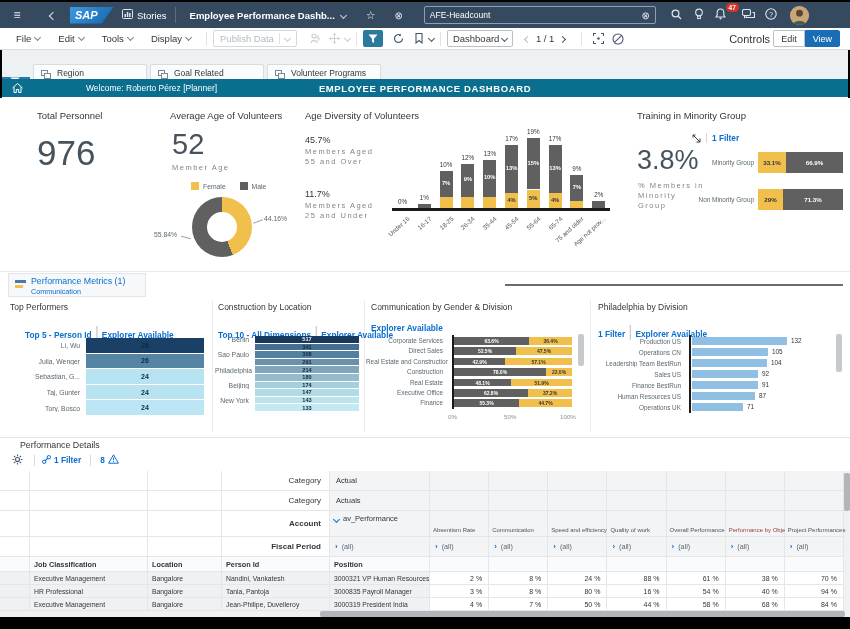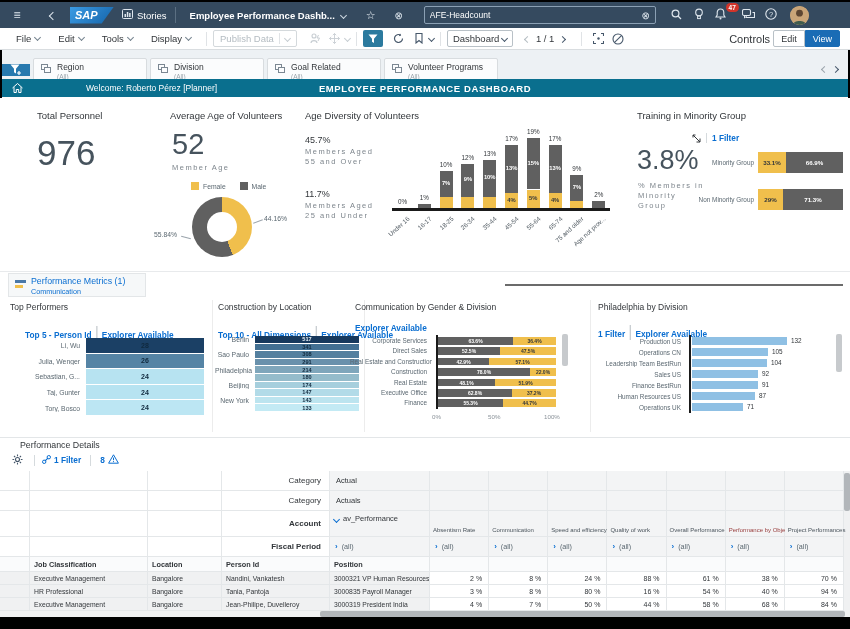--- a/index.html
+++ b/index.html
@@ -24,21 +24,21 @@
 
 .menubar{position:absolute;top:28px;left:0;width:850px;height:22px;background:#fff;border-bottom:1px solid #d9dde0;display:flex;align-items:center;font-size:9.5px;color:#32363a}
 .menu-item{margin:0 9px;cursor:pointer}
 .mdiv{width:1px;height:14px;background:#e0e3e6;margin:0 6px}
 .pubbox{display:flex;align-items:center;border:1px solid #d4d9dc;border-radius:2px;height:17px;padding:0 6px;color:#b4bcc2}
 .tbtn{width:20px;height:17px;display:flex;align-items:center;justify-content:center;border-radius:2px;color:#46576a;cursor:pointer}
 .tbtn.active{background:#2b7a9e;color:#fff}
 .selbox{display:flex;align-items:center;justify-content:space-between;border:1px solid #b9c1c7;border-radius:2px;height:17px;width:66px;padding:0 5px;color:#32363a}
 .segbtn{height:17px;display:flex;align-items:center;padding:0 7px;font-size:9px;border:1px solid #b9c1c7;cursor:pointer}
 
-.filterbar{position:absolute;top:50px;left:2px;width:846px;height:39px;background:#edf1f4;display:flex;align-items:center}
+.filterbar{position:absolute;top:50px;left:2px;width:846px;height:39px;background:#edf1f4;display:flex;align-items:flex-end}
 .addfilter{width:28px;background:#2779ae;display:flex;align-items:center;justify-content:center;cursor:pointer}
 .token{background:#fbfcfd;border:1px solid #d8dcdf;border-radius:2px;margin:2px 0 2px 3px;width:114px;display:flex;align-items:flex-start;padding:3px 0 0 7px;cursor:pointer}
 .token .tk-label{font-size:8.5px;color:#32363a}
 .token .tk-value{font-size:6.5px;color:#9aa3ab;margin-top:1px}
 .cascade{width:10px;height:9px;position:relative;margin:2px 6px 0 0}
 .cascade i{position:absolute;border:1px solid #7b8792;background:#fbfcfd;width:7px;height:6px;display:block}
 .cascade i:first-child{left:0;top:0}
 .cascade i:last-child{left:3px;top:3px}
 
 .banner{position:absolute;top:79px;left:2px;width:846px;height:18px;background:#0a6f8e;color:#fff;display:flex;align-items:center}
@@ -232,30 +232,20 @@
         </svg>
     </div>
     <div id="filter-tokens" style="display:flex">
         <div class="token">
           <div class="cascade">
             <i></i>
             <i></i>
           </div>
           <div>
             <div class="tk-label">Region</div>
-            <div class="tk-value">(All)</div>
-          </div>
-        </div>
-        <div class="token">
-          <div class="cascade">
-            <i></i>
-            <i></i>
-          </div>
-          <div>
-            <div class="tk-label">Division</div>
             <div class="tk-value">(All)</div>
           </div>
         </div>
         <div class="token">
           <div class="cascade">
             <i></i>
             <i></i>
           </div>
           <div>
             <div class="tk-label">Goal Related</div>
@@ -496,21 +486,21 @@
           <div class="hm-lbl" style="width: 40px;">New York</div>
           <div class="hm-cell" style="width: 104px; background: rgb(188, 228, 239); color: rgb(16, 41, 62); font-size: 5.6px; border-bottom: 1px solid rgb(255, 255, 255);">143</div>
         </div>
         <div class="hm-row" style="height: 7.6px;">
           <div class="hm-lbl" style="width: 40px;"></div>
           <div class="hm-cell" style="width: 104px; background: rgb(195, 234, 244); color: rgb(16, 41, 62); font-size: 5.6px; border-bottom: 1px solid rgb(255, 255, 255);">133</div>
         </div>
       </div>
   </div>
 
-  <div class="abs" style="left:350px;top:296px;width:222px;height:140px">
+  <div class="abs" style="left:366px;top:296px;width:222px;height:140px">
     <div class="chead abs" style="left:5px;top:6px">Communication by Gender &amp; Division</div>
     <div class="clink abs" style="left:5px;top:27px">Explorer Available</div>
     <div class="abs" id="gender-chart" style="left:0;top:39px;width:222px;height:92px">
       <div class="abs" style="left:86px;top:0;width:2px;height:74px;background:#1a1a1a"></div>
     <div class="gd-lbl" style="position: absolute; left: 0px; top: 2px; width: 82px;">Corporate Services</div>
         <div style="position: absolute; left: 88px; top: 2px; width: 75px; height: 7.6px; background: rgb(96, 96, 96);">
           <div class="seg-lbl" style="top: 1px; font-size: 5px; color: rgb(255, 255, 255);">63.6%</div>
         </div>
         <div style="position: absolute; left: 163px; top: 2px; width: 43px; height: 7.6px; background: rgb(240, 191, 76);">
           <div class="seg-lbl" style="top: 1px; font-size: 5px; color: rgb(50, 54, 58);">36.4%</div>

